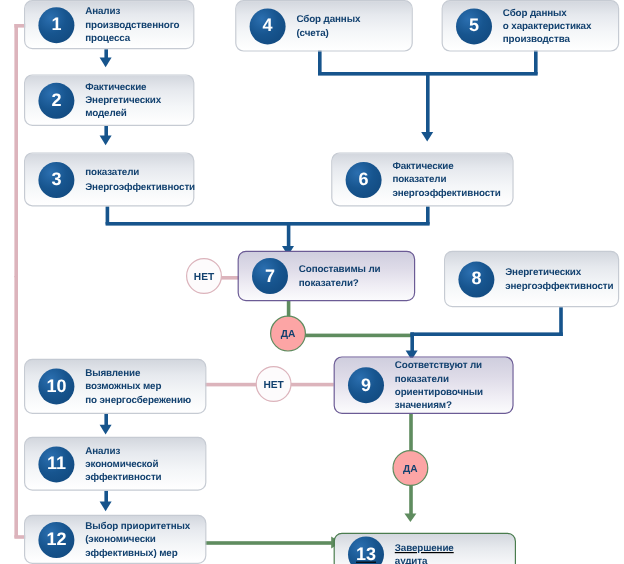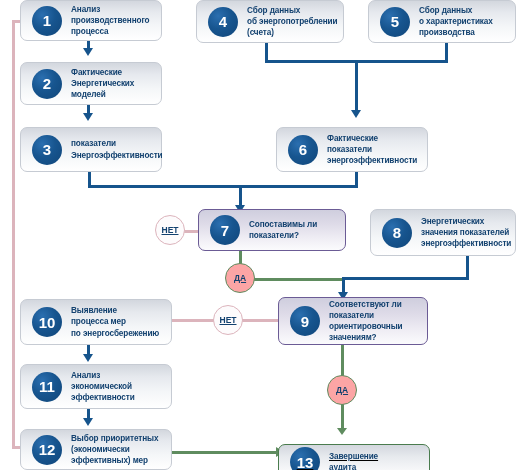--- a/index.html
+++ b/index.html
@@ -29,21 +29,21 @@
   .p{background:#dcb4bc;}       
   .arw{position:absolute;width:0;height:0;z-index:3;}
   .arw.bd{border-left:5.5px solid transparent;border-right:5.5px solid transparent;border-top:8px solid #16548c;}
   .arw.gd{border-left:5px solid transparent;border-right:5px solid transparent;border-top:7.5px solid #5f8c5f;}
   .arw.gr{border-top:5px solid transparent;border-bottom:5px solid transparent;border-left:8px solid #5f8c5f;}
   .arw.pl{border-top:5px solid transparent;border-bottom:5px solid transparent;border-right:8px solid #dcb4bc;}
 
   
   .pill{position:absolute;border-radius:50%;display:flex;align-items:center;
         justify-content:center;font-size:8.5px;font-weight:bold;z-index:8;
-        width:30px;height:30px;box-sizing:border-box;background:#fdfbfc;text-decoration:underline;}
+        width:30px;height:30px;box-sizing:border-box;background:#fdfbfc;}
   .pill.no{border:1.3px solid #dcb4bc;color:#12416f;}
   .pill.yes{border:1.3px solid #5f8c5f;color:#12416f;background:#fca5a5;}
 </style>
 </head>
 <body>
 
 <div id="stage">
 
   <div class="ln b" style="left:87px;top:41px;width:3px;height:10px;"></div>
   <div class="arw bd" style="left:83px;top:48px;"></div>
@@ -130,21 +130,20 @@
     <div class="ntext">
       <div>показатели</div>
       <div>Энергоэффективности</div>
     </div>
   </div>
 
   <div class="node" style="left:196px;top:0px;width:148px;height:43px;">
     <div class="badge">4</div>
     <div class="ntext">
       <div>Сбор данных</div>
-      <div>об энергопотреблении</div>
       <div>(счета)</div>
     </div>
   </div>
 
   <div class="node" style="left:368px;top:0px;width:148px;height:43px;">
     <div class="badge">5</div>
     <div class="ntext">
       <div>Сбор данных</div>
       <div>о характеристиках</div>
       <div>производства</div>
@@ -165,40 +164,39 @@
     <div class="ntext">
       <div>Сопоставимы ли</div>
       <div>показатели?</div>
     </div>
   </div>
 
   <div class="node" style="left:370px;top:209px;width:146px;height:47px;">
     <div class="badge">8</div>
     <div class="ntext">
       <div>Энергетических</div>
-      <div>значения показателей</div>
       <div>энергоэффективности</div>
     </div>
   </div>
 
   <div class="node decision" style="left:278px;top:297px;width:150px;height:48px;">
     <div class="badge">9</div>
     <div class="ntext">
       <div>Соответствуют ли</div>
       <div>показатели</div>
       <div>ориентировочныи</div>
       <div>значениям?</div>
     </div>
   </div>
 
   <div class="node" style="left:20px;top:299px;width:152px;height:46px;">
     <div class="badge">10</div>
     <div class="ntext">
       <div>Выявление</div>
-      <div>процесса мер</div>
+      <div>возможных мер</div>
       <div>по энергосбережению</div>
     </div>
   </div>
 
   <div class="node" style="left:20px;top:364px;width:152px;height:45px;">
     <div class="badge">11</div>
     <div class="ntext">
       <div>Анализ</div>
       <div>экономической</div>
       <div>эффективности</div>

